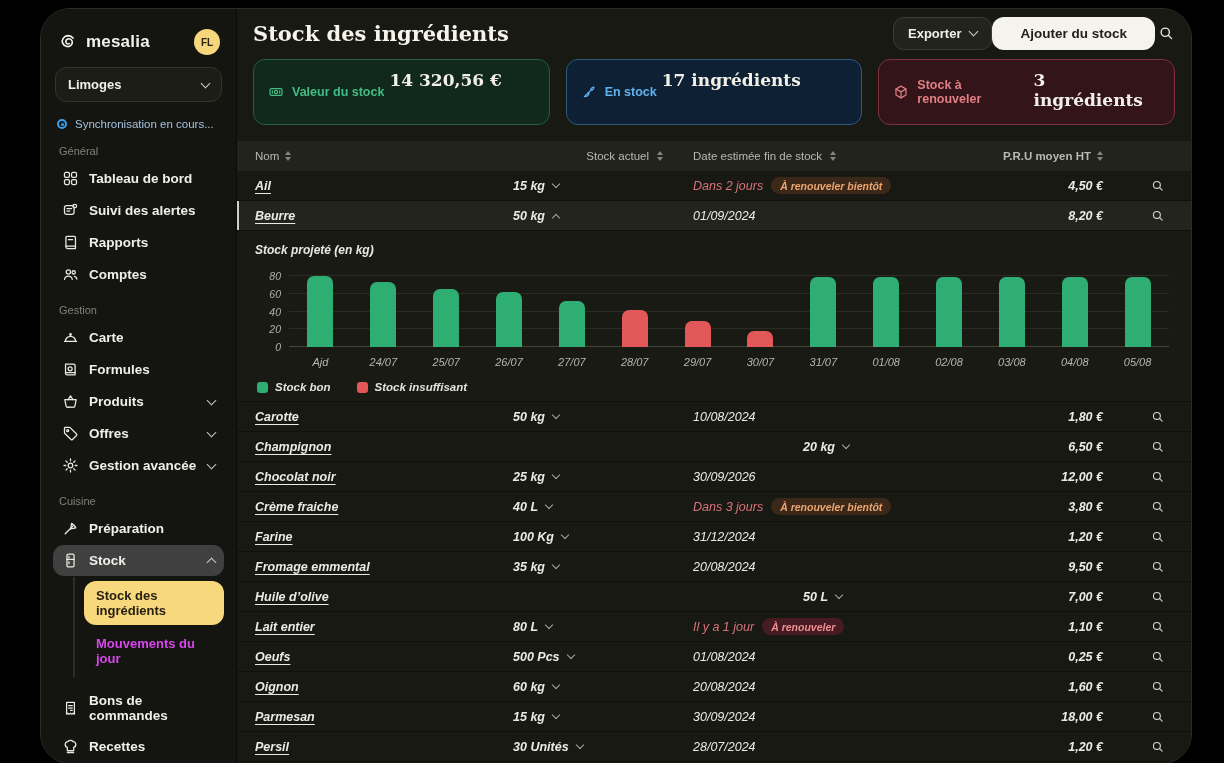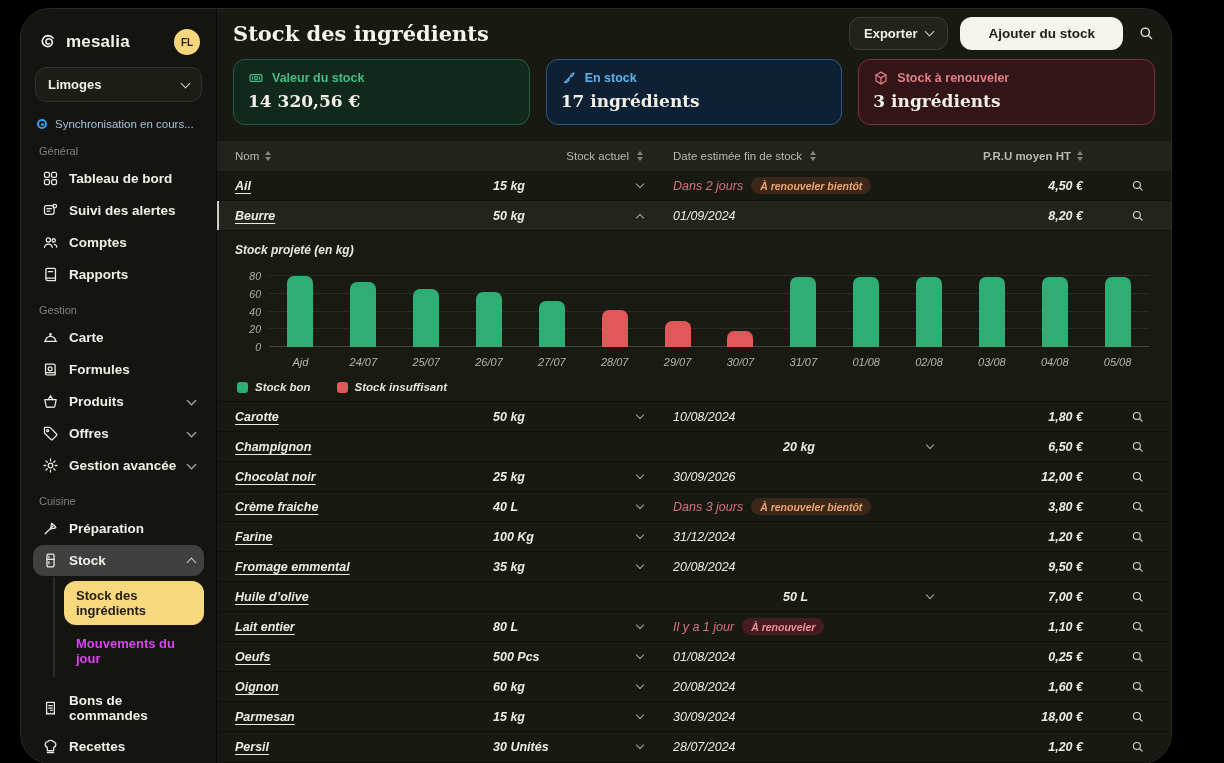--- a/index.html
+++ b/index.html
@@ -1,18 +1,18 @@
 <!DOCTYPE html>
 <html><head>
 <meta charset="utf-8">
 <style>
   * { margin:0; padding:0; box-sizing:border-box; }
   html,body { width:1224px; height:763px; background:#000; overflow:hidden;
     font-family:"Liberation Sans", sans-serif; }
-  .window { position:absolute; left:20px; top:8px; width:1152px; height:756px;
+  .window { position:absolute; left:40px; top:8px; width:1152px; height:756px;
     background:#141410; border:1px solid #2c2c27; border-radius:30px;
     display:flex; overflow:hidden; }
   
   .sidebar { width:195px; flex:none; background:#141410; padding:12px 12px 0; display:flex; flex-direction:column; }
   .brand-row { display:flex; align-items:center; gap:7px; padding:8px 4px 10px; }
   .brand-icon { width:22px; height:22px; color:#f2f2ea; }
   .brand-icon svg { width:100%; height:100%; }
   .brand-name { color:#f2f2ea; font-size:17px; font-weight:700; letter-spacing:.2px; }
   .avatar { margin-left:auto; width:26px; height:26px; border-radius:50%; background:#f6d77c;
     color:#2b2414; font-size:10px; font-weight:700; display:flex; align-items:center; justify-content:center; }
@@ -35,45 +35,45 @@
   .subitem { color:#d946ef; font-size:13px; font-weight:600; padding:7px 12px; border-radius:12px;
     margin:2px 0 2px 9px; cursor:pointer; width:fit-content; }
   
   .chev { width:7px; height:7px; border-right:1.7px solid currentColor; border-bottom:1.7px solid currentColor;
     display:inline-block; transform:rotate(45deg); margin-top:-3px; flex:none; }
   .chev.up { transform:rotate(-135deg); margin-top:4px; }
   
   .main { flex:1; background:#191914; border-left:1px solid #0a0a08; display:flex; flex-direction:column; min-width:0; }
   .main-header { height:48px; flex:none; display:flex; align-items:center; padding:0 16px; }
   .page-title { font-family:"DejaVu Serif","Liberation Serif",serif; font-size:21px; font-weight:700; color:#f6f3eb; }
-  .header-actions { margin-left:auto; display:flex; align-items:center; gap:12px; }
+  .header-actions { margin-left:auto; display:flex; align-items:center; }
   .btn-export { display:flex; align-items:center; gap:9px; background:#23231d; border:1px solid #3c3c34;
     border-radius:11px; padding:8px 14px; color:#f0f0e8; font-size:13px; font-weight:700; cursor:pointer; }
   .btn-export .chev { color:#cfcfc7; }
   .btn-add { background:#f4f4ec; color:#21211a; border:none; border-radius:12px; padding:9px 28px;
     font-size:13.5px; font-weight:700; cursor:pointer; font-family:inherit; }
   .search-btn { width:18px; height:18px; color:#e8e8e0; cursor:pointer; margin-left:2px; }
   .search-btn svg { width:100%; height:100%; }
   
   .kpi-row { flex:none; display:flex; gap:16px; padding:2px 16px 12px; height:80px; }
-  .kpi { flex:1; border:1px solid; border-radius:12px; padding:10px 14px; display:flex; flex-direction:column; gap:5px; }
+  .kpi { flex:1; border:1px solid; border-radius:12px; padding:10px 14px; display:flex; flex-direction:row; gap:5px; }
   .kpi-label { display:flex; align-items:center; gap:8px; font-size:12.5px; font-weight:700; }
   .kpi-icon { width:16px; height:16px; flex:none; }
   .kpi-icon svg { width:100%; height:100%; }
   .kpi-value { font-family:"DejaVu Serif","Liberation Serif",serif; font-size:17px; font-weight:700; color:#f2efe7; }
   
   .table-header { flex:none; display:flex; align-items:center; background:#23231e; height:30px; padding:0 18px;
     color:#b9b9b1; font-size:11.5px; margin-top:4px; }
   .hcol { display:flex; align-items:center; gap:6px; }
   .sort { display:inline-flex; flex-direction:column; gap:2.5px; cursor:pointer; }
   .sort i { width:0; height:0; border-left:3.5px solid transparent; border-right:3.5px solid transparent; display:block; }
   .sort .s-up { border-bottom:4px solid #85857d; }
   .sort .s-dn { border-top:4px solid #85857d; }
   .col-name { flex:1; min-width:0; }
-  .col-stock { width:150px; flex:none; display:flex; align-items:center; justify-content:space-between; gap:8px; }
+  .col-stock { width:150px; flex:none; display:flex; align-items:center; justify-content:flex-start; gap:8px; }
   .col-date { width:290px; flex:none; padding-left:30px; display:flex; align-items:center; gap:8px; }
   .col-price { width:150px; flex:none; text-align:right; }
   .col-action { width:70px; flex:none; display:flex; justify-content:flex-end; padding-right:8px; }
   .hcol.col-stock { justify-content:flex-end; } .hcol.col-price { justify-content:flex-end; }
   #table-body { flex:1; overflow:hidden;font-style:italic; }
   .trow { display:flex; align-items:center; height:30px; padding:0 18px; border-bottom:1px solid #10100c;
     font-size:12.5px; color:#ebebe3; background:#191914; }
   .trow.expanded { background:#24241e; box-shadow:inset 2px 0 0 #cfcfc5; }
   .trow .col-name { text-decoration:underline; text-underline-offset:3px; text-decoration-thickness:1px;
     font-weight:600; cursor:pointer; }
@@ -134,33 +134,33 @@
         <div class="nav-item">
           <span class="nav-icon"><svg viewBox="0 0 24 24" fill="none" stroke="currentColor" stroke-width="1.8" stroke-linecap="round" stroke-linejoin="round">
               <rect x="3.5" y="5" width="13.5" height="12.5" rx="3"></rect>
               <path d="M7 9.5h6.5M7 12.8h4"></path>
               <circle cx="18" cy="5.8" r="2.6"></circle>
             </svg></span>
           <span class="nav-label">Suivi des alertes</span>
         </div>
         <div class="nav-item">
           <span class="nav-icon"><svg viewBox="0 0 24 24" fill="none" stroke="currentColor" stroke-width="1.8" stroke-linecap="round" stroke-linejoin="round">
+              <path d="M7 3.5h10.5A1.5 1.5 0 0 1 19 5v15.5H8A2.5 2.5 0 0 1 5.5 18V5A1.5 1.5 0 0 1 7 3.5z"></path>
+              <path d="M5.5 17h13M9 8h6"></path>
+            </svg></span>
+          <span class="nav-label">Rapports</span>
+        </div>
+        <div class="nav-item">
+          <span class="nav-icon"><svg viewBox="0 0 24 24" fill="none" stroke="currentColor" stroke-width="1.8" stroke-linecap="round" stroke-linejoin="round">
               <circle cx="9" cy="8.5" r="3"></circle>
               <path d="M3.5 19c.5-3 2.8-4.6 5.5-4.6s5 1.6 5.5 4.6"></path>
               <circle cx="16.5" cy="9" r="2.3"></circle>
               <path d="M17.5 14.7c2 .4 3.2 1.9 3.5 3.8"></path>
             </svg></span>
           <span class="nav-label">Comptes</span>
-        </div>
-        <div class="nav-item">
-          <span class="nav-icon"><svg viewBox="0 0 24 24" fill="none" stroke="currentColor" stroke-width="1.8" stroke-linecap="round" stroke-linejoin="round">
-              <path d="M7 3.5h10.5A1.5 1.5 0 0 1 19 5v15.5H8A2.5 2.5 0 0 1 5.5 18V5A1.5 1.5 0 0 1 7 3.5z"></path>
-              <path d="M5.5 17h13M9 8h6"></path>
-            </svg></span>
-          <span class="nav-label">Rapports</span>
         </div>
         <div class="section-label">Gestion</div>
         <div class="nav-item">
           <span class="nav-icon"><svg viewBox="0 0 24 24" fill="none" stroke="currentColor" stroke-width="1.8" stroke-linecap="round" stroke-linejoin="round">
               <path d="M3.5 17.5h17M4.8 17.5a7.2 7.2 0 0 1 14.4 0"></path>
               <path d="M12 10.3V8.6"></path>
               <circle cx="12" cy="7.6" r="1"></circle>
             </svg></span>
           <span class="nav-label">Carte</span>
         </div>

